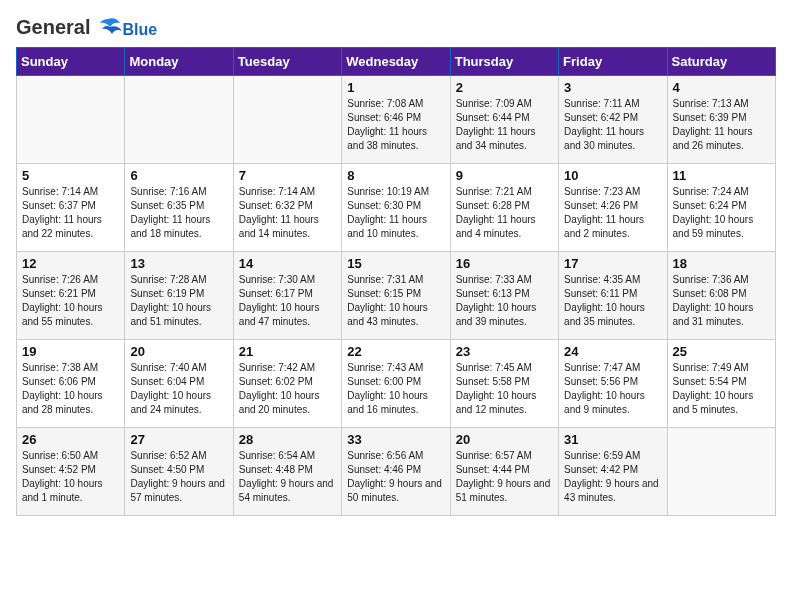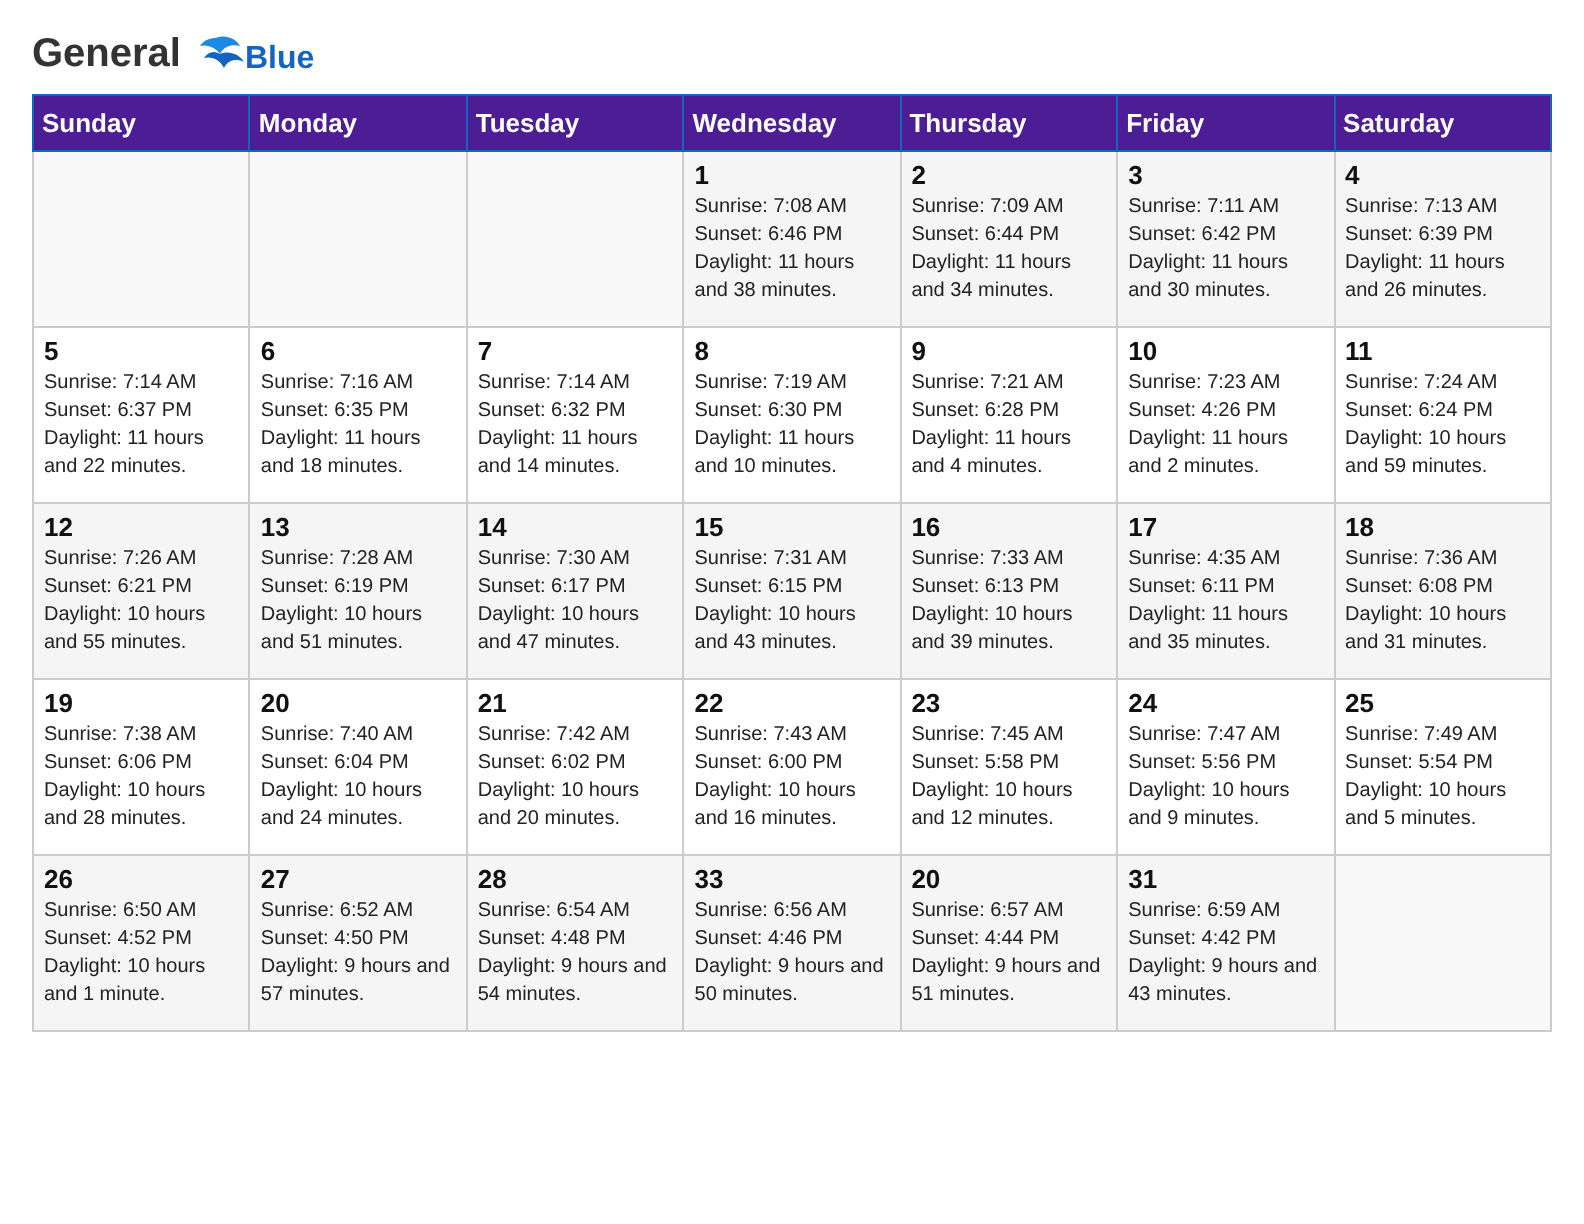--- a/index.html
+++ b/index.html
@@ -123,32 +123,32 @@
         <td class="empty-cell"></td>
         <td><span class="day-num">1</span><span class="cell-text">Sunrise: 7:08 AM</span><br><span class="cell-text">Sunset: 6:46 PM</span><br><span class="cell-text">Daylight: 11 hours and 38 minutes.</span></td>
         <td><span class="day-num">2</span><span class="cell-text">Sunrise: 7:09 AM</span><br><span class="cell-text">Sunset: 6:44 PM</span><br><span class="cell-text">Daylight: 11 hours and 34 minutes.</span></td>
         <td><span class="day-num">3</span><span class="cell-text">Sunrise: 7:11 AM</span><br><span class="cell-text">Sunset: 6:42 PM</span><br><span class="cell-text">Daylight: 11 hours and 30 minutes.</span></td>
         <td><span class="day-num">4</span><span class="cell-text">Sunrise: 7:13 AM</span><br><span class="cell-text">Sunset: 6:39 PM</span><br><span class="cell-text">Daylight: 11 hours and 26 minutes.</span></td>
       </tr>
       <tr>
         <td><span class="day-num">5</span><span class="cell-text">Sunrise: 7:14 AM</span><br><span class="cell-text">Sunset: 6:37 PM</span><br><span class="cell-text">Daylight: 11 hours and 22 minutes.</span></td>
         <td><span class="day-num">6</span><span class="cell-text">Sunrise: 7:16 AM</span><br><span class="cell-text">Sunset: 6:35 PM</span><br><span class="cell-text">Daylight: 11 hours and 18 minutes.</span></td>
         <td><span class="day-num">7</span><span class="cell-text">Sunrise: 7:14 AM</span><br><span class="cell-text">Sunset: 6:32 PM</span><br><span class="cell-text">Daylight: 11 hours and 14 minutes.</span></td>
-        <td><span class="day-num">8</span><span class="cell-text">Sunrise: 7:19 AM</span><br><span class="cell-text">Sunset: 6:30 PM</span><br><span class="cell-text">Daylight: 11 hours and 10 minutes.</span></td>
+        <td><span class="day-num">8</span><span class="cell-text">Sunrise: 10:19 AM</span><br><span class="cell-text">Sunset: 6:30 PM</span><br><span class="cell-text">Daylight: 11 hours and 10 minutes.</span></td>
         <td><span class="day-num">9</span><span class="cell-text">Sunrise: 7:21 AM</span><br><span class="cell-text">Sunset: 6:28 PM</span><br><span class="cell-text">Daylight: 11 hours and 4 minutes.</span></td>
         <td><span class="day-num">10</span><span class="cell-text">Sunrise: 7:23 AM</span><br><span class="cell-text">Sunset: 4:26 PM</span><br><span class="cell-text">Daylight: 11 hours and 2 minutes.</span></td>
         <td><span class="day-num">11</span><span class="cell-text">Sunrise: 7:24 AM</span><br><span class="cell-text">Sunset: 6:24 PM</span><br><span class="cell-text">Daylight: 10 hours and 59 minutes.</span></td>
       </tr>
       <tr>
         <td><span class="day-num">12</span><span class="cell-text">Sunrise: 7:26 AM</span><br><span class="cell-text">Sunset: 6:21 PM</span><br><span class="cell-text">Daylight: 10 hours and 55 minutes.</span></td>
         <td><span class="day-num">13</span><span class="cell-text">Sunrise: 7:28 AM</span><br><span class="cell-text">Sunset: 6:19 PM</span><br><span class="cell-text">Daylight: 10 hours and 51 minutes.</span></td>
         <td><span class="day-num">14</span><span class="cell-text">Sunrise: 7:30 AM</span><br><span class="cell-text">Sunset: 6:17 PM</span><br><span class="cell-text">Daylight: 10 hours and 47 minutes.</span></td>
         <td><span class="day-num">15</span><span class="cell-text">Sunrise: 7:31 AM</span><br><span class="cell-text">Sunset: 6:15 PM</span><br><span class="cell-text">Daylight: 10 hours and 43 minutes.</span></td>
         <td><span class="day-num">16</span><span class="cell-text">Sunrise: 7:33 AM</span><br><span class="cell-text">Sunset: 6:13 PM</span><br><span class="cell-text">Daylight: 10 hours and 39 minutes.</span></td>
-        <td><span class="day-num">17</span><span class="cell-text">Sunrise: 4:35 AM</span><br><span class="cell-text">Sunset: 6:11 PM</span><br><span class="cell-text">Daylight: 11 hours and 35 minutes.</span></td>
+        <td><span class="day-num">17</span><span class="cell-text">Sunrise: 4:35 AM</span><br><span class="cell-text">Sunset: 6:11 PM</span><br><span class="cell-text">Daylight: 10 hours and 35 minutes.</span></td>
         <td><span class="day-num">18</span><span class="cell-text">Sunrise: 7:36 AM</span><br><span class="cell-text">Sunset: 6:08 PM</span><br><span class="cell-text">Daylight: 10 hours and 31 minutes.</span></td>
       </tr>
       <tr>
         <td><span class="day-num">19</span><span class="cell-text">Sunrise: 7:38 AM</span><br><span class="cell-text">Sunset: 6:06 PM</span><br><span class="cell-text">Daylight: 10 hours and 28 minutes.</span></td>
         <td><span class="day-num">20</span><span class="cell-text">Sunrise: 7:40 AM</span><br><span class="cell-text">Sunset: 6:04 PM</span><br><span class="cell-text">Daylight: 10 hours and 24 minutes.</span></td>
         <td><span class="day-num">21</span><span class="cell-text">Sunrise: 7:42 AM</span><br><span class="cell-text">Sunset: 6:02 PM</span><br><span class="cell-text">Daylight: 10 hours and 20 minutes.</span></td>
         <td><span class="day-num">22</span><span class="cell-text">Sunrise: 7:43 AM</span><br><span class="cell-text">Sunset: 6:00 PM</span><br><span class="cell-text">Daylight: 10 hours and 16 minutes.</span></td>
         <td><span class="day-num">23</span><span class="cell-text">Sunrise: 7:45 AM</span><br><span class="cell-text">Sunset: 5:58 PM</span><br><span class="cell-text">Daylight: 10 hours and 12 minutes.</span></td>
         <td><span class="day-num">24</span><span class="cell-text">Sunrise: 7:47 AM</span><br><span class="cell-text">Sunset: 5:56 PM</span><br><span class="cell-text">Daylight: 10 hours and 9 minutes.</span></td>
         <td><span class="day-num">25</span><span class="cell-text">Sunrise: 7:49 AM</span><br><span class="cell-text">Sunset: 5:54 PM</span><br><span class="cell-text">Daylight: 10 hours and 5 minutes.</span></td>

